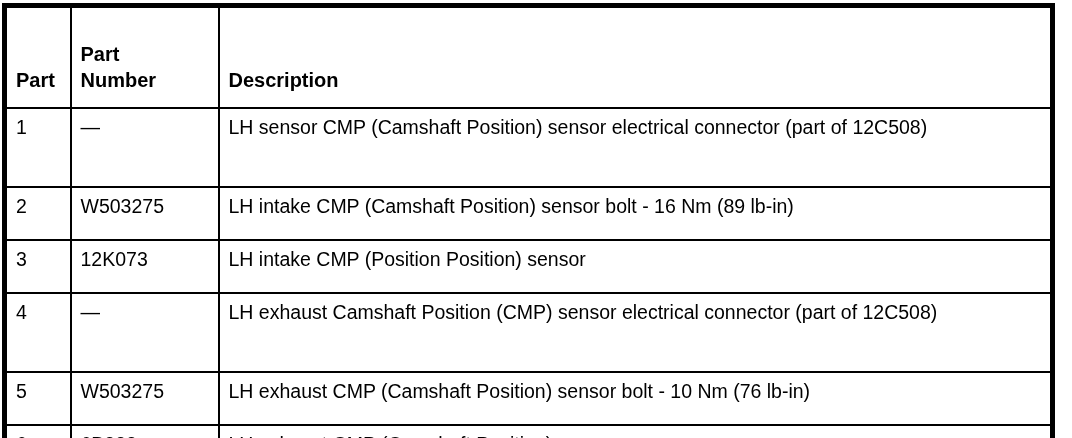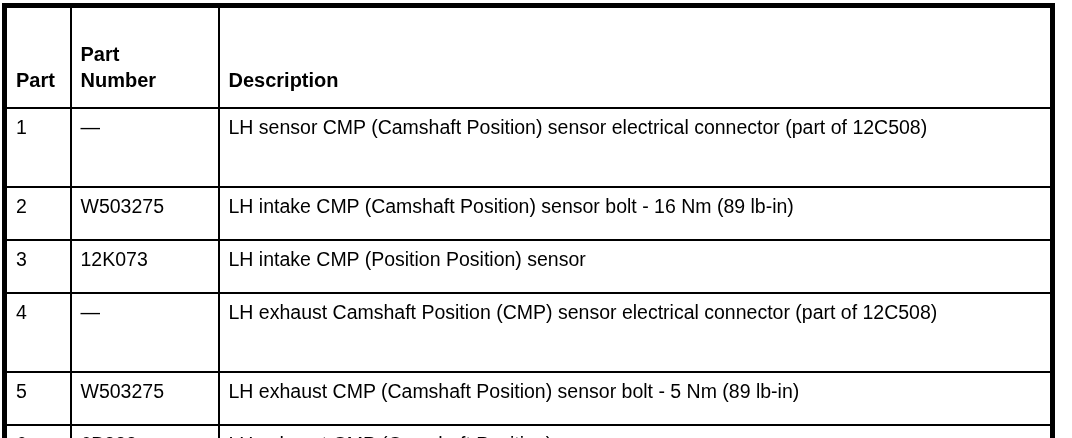--- a/index.html
+++ b/index.html
@@ -105,21 +105,21 @@
         <td class="cell-desc">LH intake CMP (Position Position) sensor</td>
       </tr>
       <tr class="row-tall">
         <td class="cell-item">4</td>
         <td class="cell-part dash">—</td>
         <td class="cell-desc">LH exhaust Camshaft Position (CMP) sensor electrical connector (part of 12C508)</td>
       </tr>
       <tr class="row-short">
         <td class="cell-item">5</td>
         <td class="cell-part">W503275</td>
-        <td class="cell-desc">LH exhaust CMP (Camshaft Position) sensor bolt - 5 Nm (89 lb-in)</td>
+        <td class="cell-desc">LH exhaust CMP (Camshaft Position) sensor bolt - 10 Nm (76 lb-in)</td>
       </tr>
       <tr class="row-short">
         <td class="cell-item">6</td>
         <td class="cell-part">6B288</td>
         <td class="cell-desc">LH exhaust CMP (Camshaft Position) sensor</td>
       </tr>
     </tbody>
   </table>
 </div>
 

